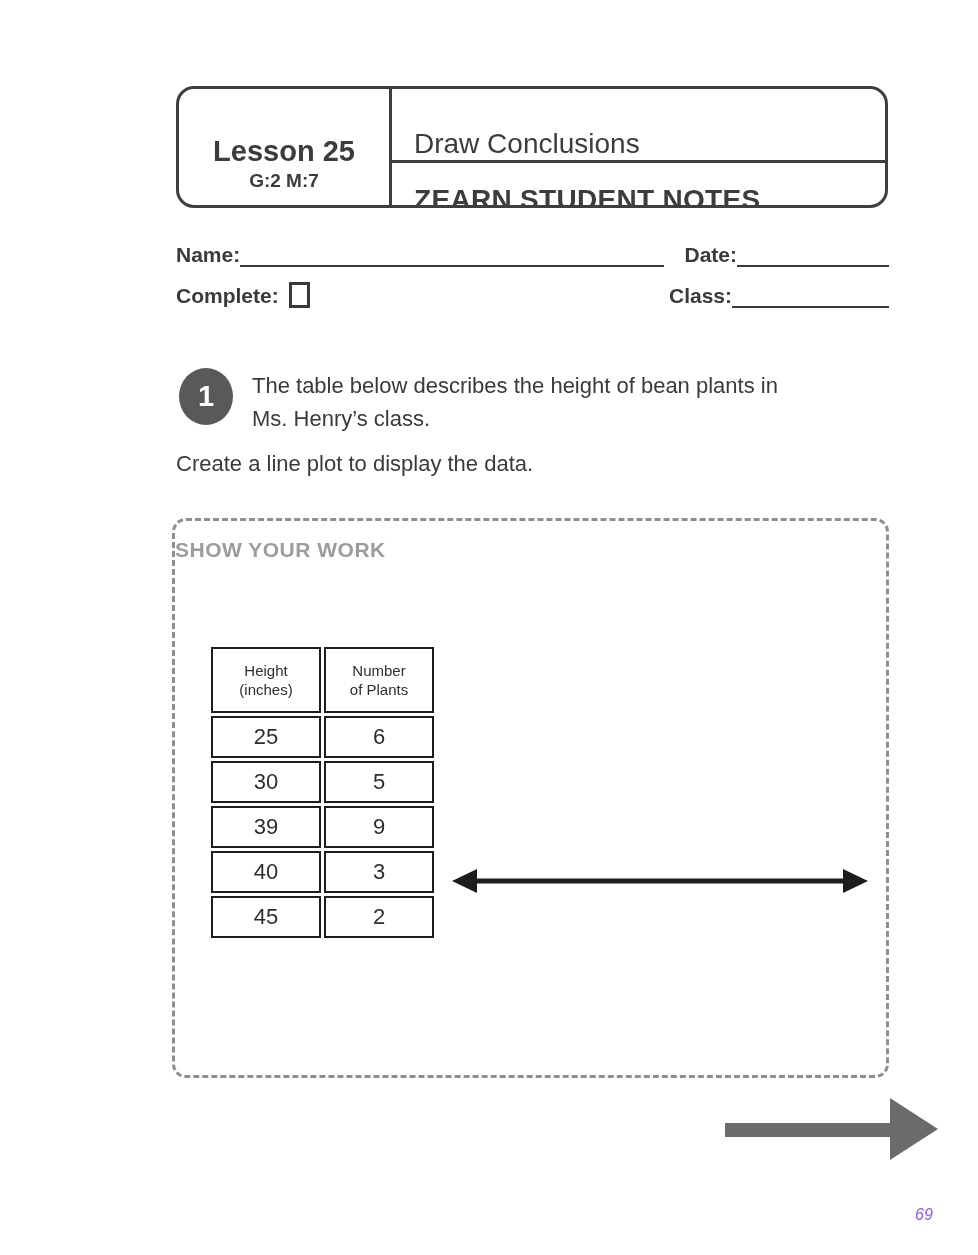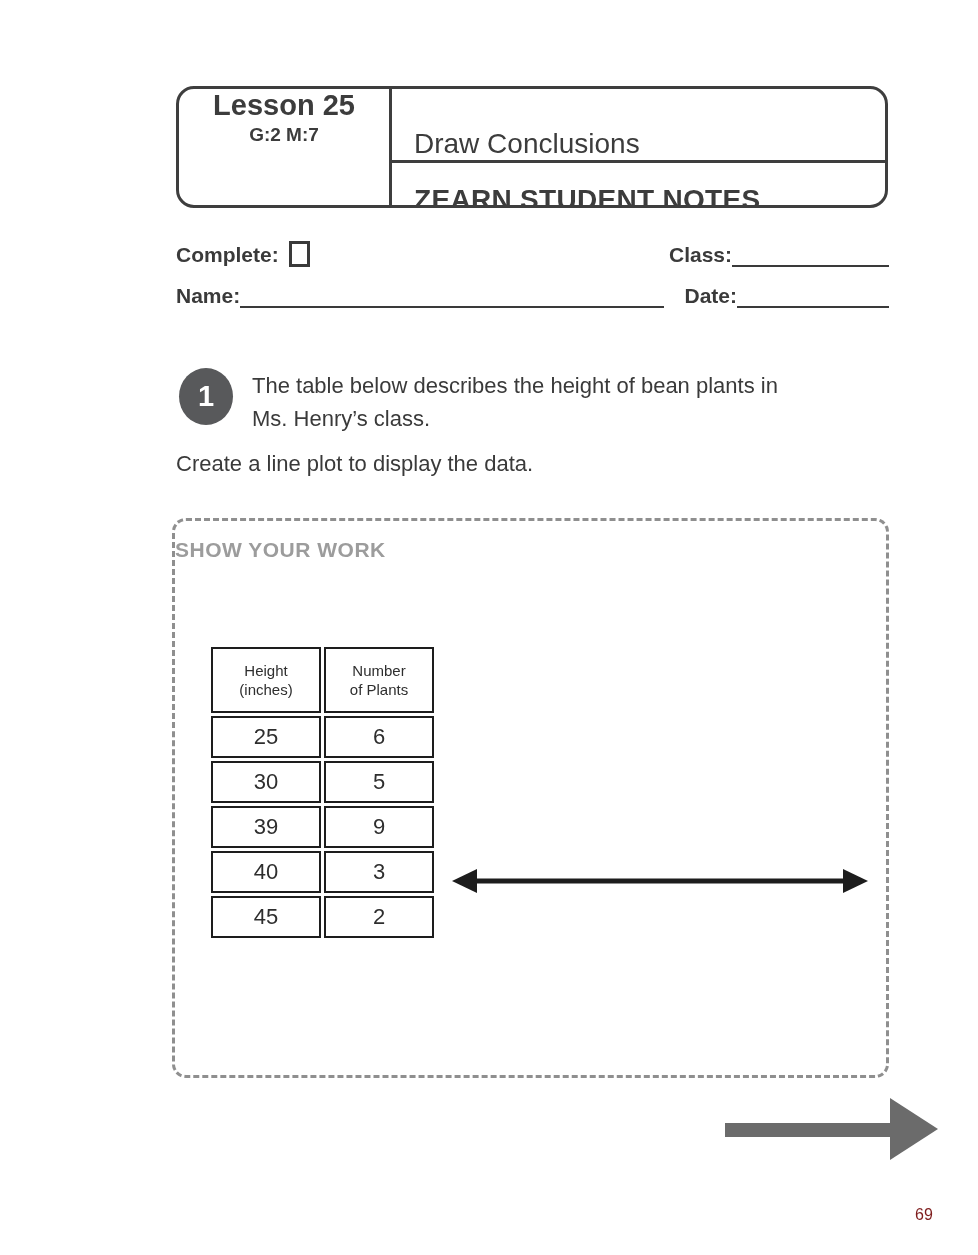--- a/index.html
+++ b/index.html
@@ -27,21 +27,21 @@
     display: grid;
     grid-template-columns: 213px 1fr;
     overflow: hidden;
     background: #fff;
   }
   .header-left {
     border-right: 3px solid #3e3e3e;
     display: flex;
     flex-direction: column;
     align-items: center;
-    justify-content: flex-start;
+    justify-content: center;
     gap: 2px;
   }
   .lesson-title { font-size: 29px; font-weight: 700; color: #3c3c3c; }
   .lesson-gm   { font-size: 19px; font-weight: 700; color: #3c3c3c; }
   .header-right { display: grid; grid-template-rows: 1fr 1fr; }
   .header-right .cell {
     display: flex;
     align-items: center;
     padding-left: 22px;
     font-size: 28px;
@@ -152,56 +152,57 @@
 
   
   .numberline-svg { position: absolute; left: 450px; top: 866px; }
   .next-arrow-svg { position: absolute; left: 725px; top: 1096px; }
 
   
   .page-number {
     position: absolute;
     left: 915px; top: 1206px;
     font-size: 16px;
-    color: #7f1d1d;
+    color: #8b5cf6;
+    font-style: italic;
   }
 </style>
 </head>
 <body>
 
 <div class="page">
 
   <div class="header-box">
     <div class="header-left">
       <div class="lesson-title">Lesson 25</div>
       <div class="lesson-gm">G:2 M:7</div>
     </div>
     <div class="header-right">
       <div class="cell cell-top">Draw Conclusions</div>
       <div class="cell cell-bottom">ZEARN STUDENT NOTES</div>
     </div>
   </div>
 
   <div class="student-info">
+    <div class="info-row">
+      <span>Name:</span>
+      <span class="blank blank-name"></span>
+      <span class="right-group">
+        <span>Date:</span>
+        <span class="blank blank-date"></span>
+      </span>
+    </div>
     <div class="info-row">
       <span>Complete:</span>
       <span class="checkbox"></span>
       <span class="right-group">
         <span>Class:</span>
         <span class="blank blank-class"></span>
       </span>
     </div>
-    <div class="info-row">
-      <span>Name:</span>
-      <span class="blank blank-name"></span>
-      <span class="right-group">
-        <span>Date:</span>
-        <span class="blank blank-date"></span>
-      </span>
-    </div>
   </div>
 
   <div class="problem-badge">
     <span>1</span>
   </div>
   <div class="problem-text">The table below describes the height of bean plants in Ms. Henry’s class.</div>
   <div class="instruction-text">Create a line plot to display the data.</div>
 
   <div class="work-area">
     <div class="work-label">SHOW YOUR WORK</div>

